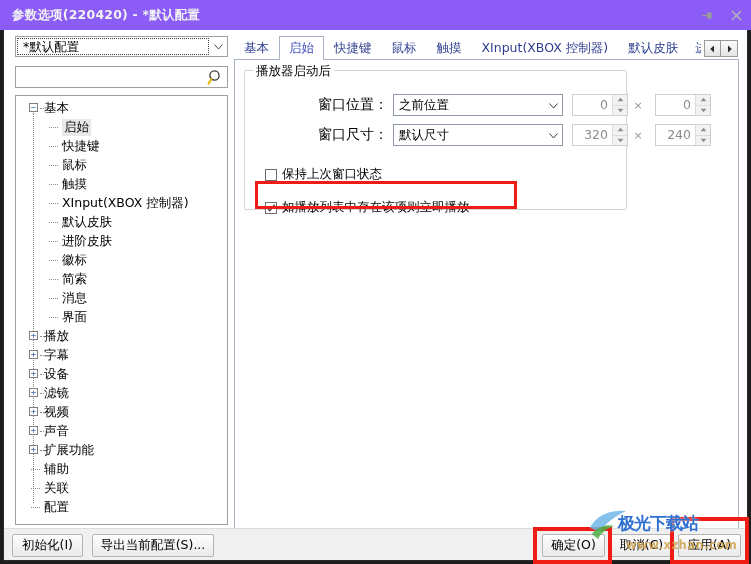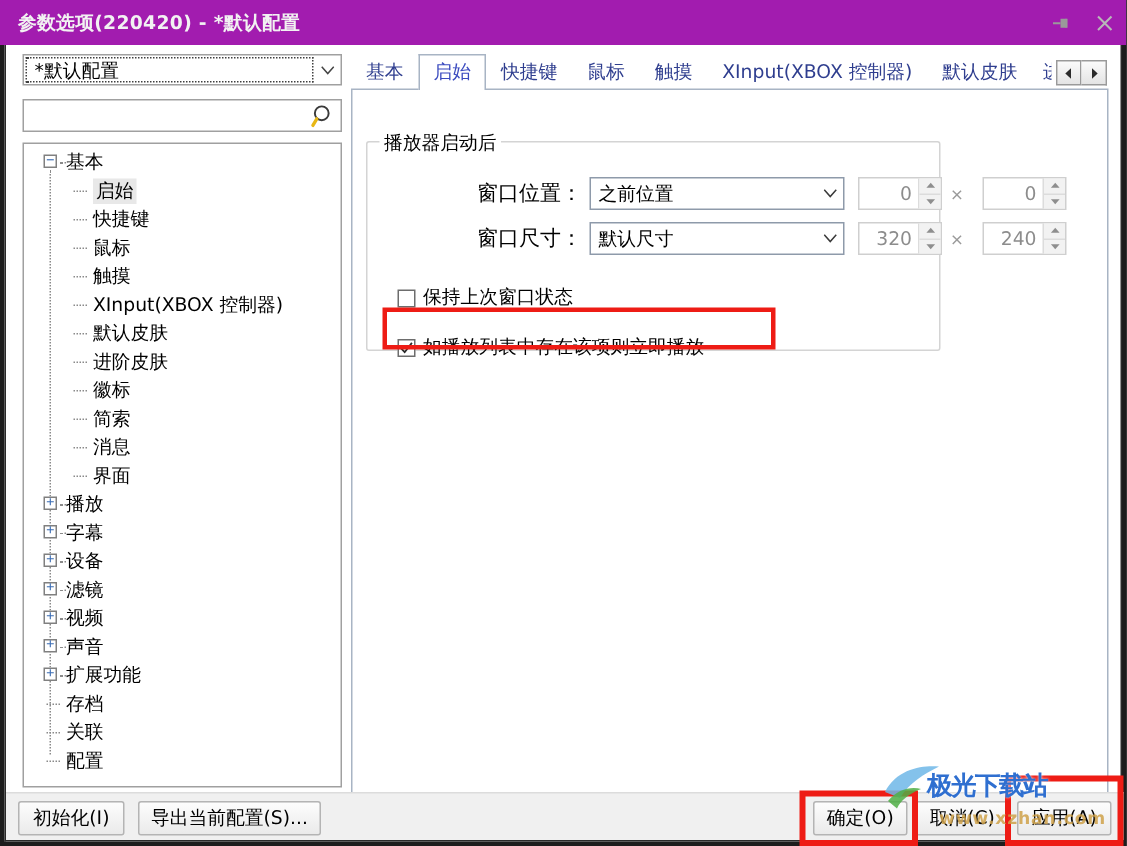--- a/index.html
+++ b/index.html
@@ -15,21 +15,21 @@
     position: relative;
     width: 751px; height: 564px;
     background: #1d1d1d;
     overflow: hidden;
   }
 
   
   .titlebar {
     position: absolute; left: 0; top: 0;
     width: 751px; height: 30px;
-    background: #a21caf;
+    background: #8b5cf6;
     display: flex; align-items: center;
   }
   .title-text {
     color: #f2f2f2;
     font-size: 12.5px;
     font-weight: bold;
     margin-left: 12px;
     letter-spacing: .2px;
     white-space: nowrap;
   }
@@ -223,21 +223,20 @@
     border: 1px solid #a8b4c4;
     border-top: none;
   }
 
   .groupbox {
     position: absolute;
     left: 9px; top: 10px;
     width: 383px; height: 140px;
     border: 1px solid #d4d4d4;
     border-radius: 2px;
-    margin-top: 24px;
   }
   .group-title {
     position: absolute;
     left: 8px; top: -8px;
     background: #fff;
     padding: 0 3px;
     font-size: 12.5px;
     color: #000;
   }
 
@@ -521,21 +520,21 @@
               <span class="exp">+</span>
               <span class="dots2"></span>
               <span class="lbl">声音</span>
             </div>
             <div class="tnode lvl1">
               <span class="exp">+</span>
               <span class="dots2"></span>
               <span class="lbl">扩展功能</span>
             </div>
             <div class="tnode lvl1 nodash">
-              <span class="lbl">存档</span>
+              <span class="lbl">辅助</span>
             </div>
             <div class="tnode lvl1 nodash">
               <span class="lbl">关联</span>
             </div>
             <div class="tnode lvl1 nodash">
               <span class="lbl">配置</span>
             </div>
           </div>
       </div>
     </div>

